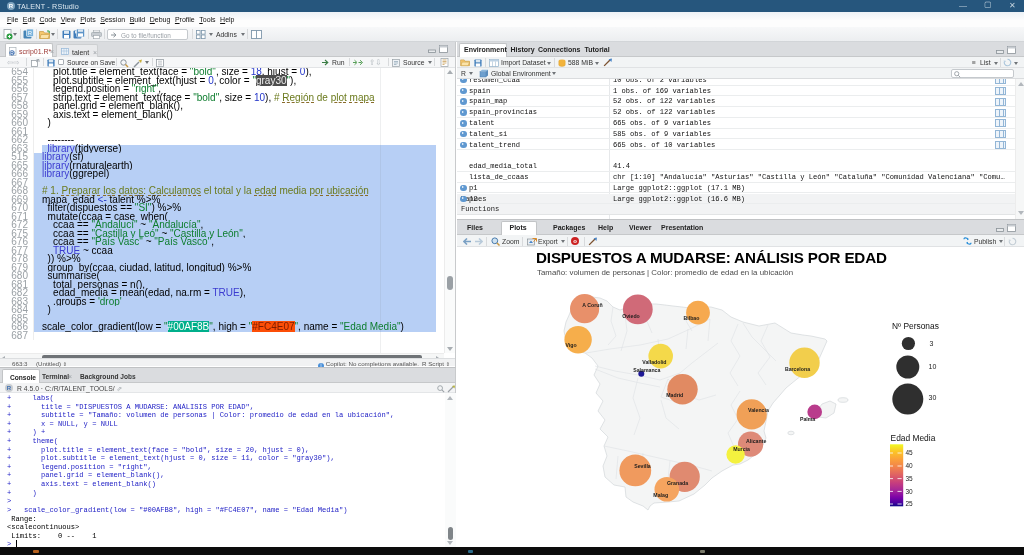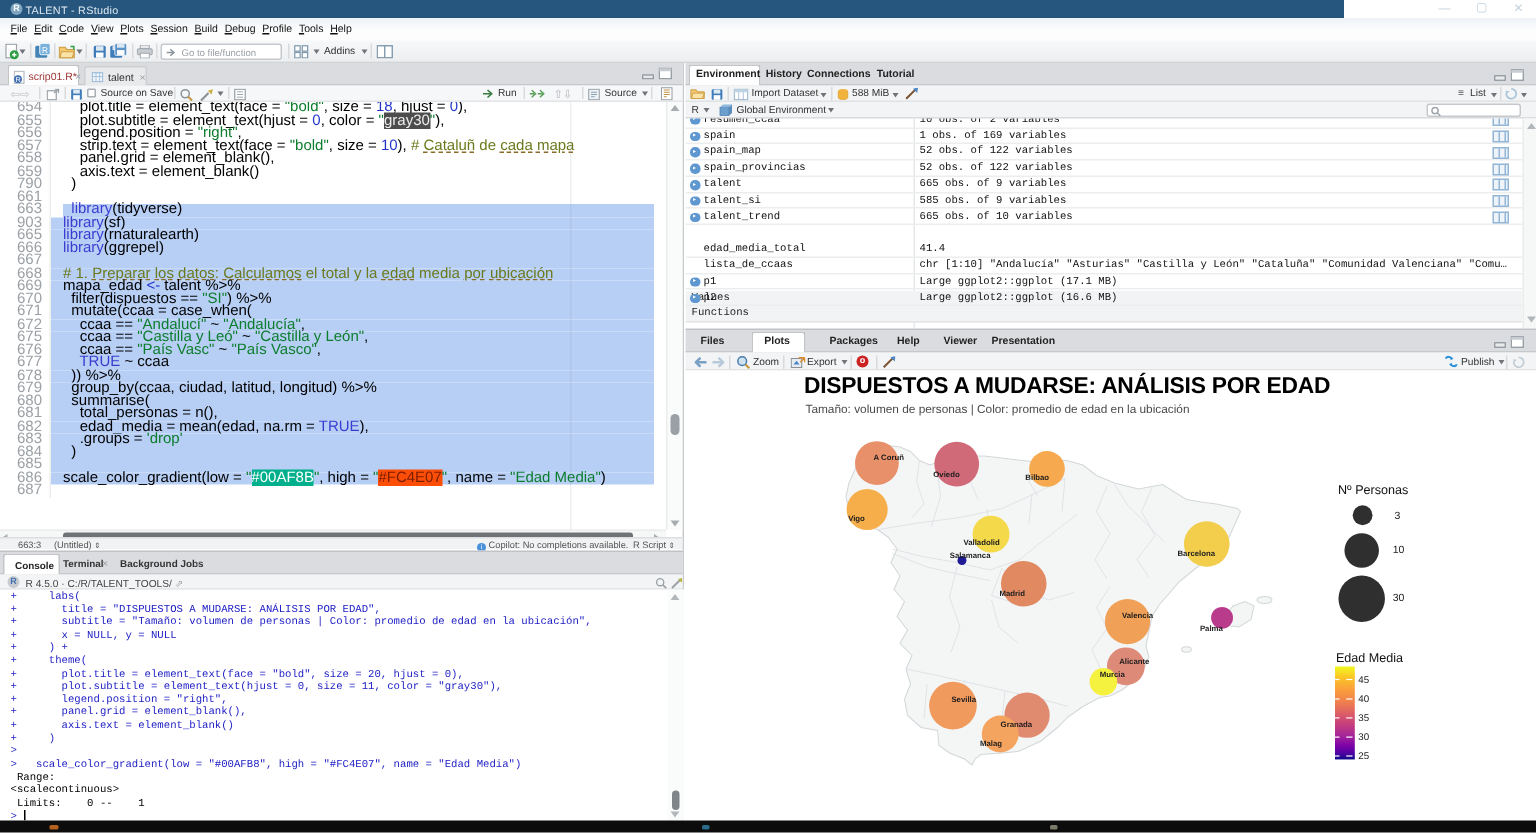--- a/index.html
+++ b/index.html
@@ -1,20 +1,20 @@
 <!DOCTYPE html>
 <html><head><meta charset="utf-8">
 <style>
 *{margin:0;padding:0;box-sizing:border-box;}
 html,body{width:1024px;height:555px;overflow:hidden;background:#fff;}
 body{font-family:"Liberation Sans",sans-serif;}
 #w{position:absolute;left:0;top:0;width:1024px;height:555px;background:#fff;}
 .abs{position:absolute;}
 
-#titlebar{left:0;top:0;width:896px;height:12px;background:#26567d;color:#dde8f0;}
+#titlebar{left:0;top:0;width:1024px;height:12px;background:#26567d;color:#dde8f0;}
 #tbtxt{left:17px;top:2px;font-size:7.2px;letter-spacing:.2px;}
 #rlogo{left:7px;top:2px;width:8px;height:8px;border-radius:50%;background:#7fa5c0;color:#fff;font-size:6px;font-weight:bold;text-align:center;line-height:8px;}
 .winbtn{top:1px;color:#c3d3de;font-size:8px;line-height:10px;}
 
 #menubar{left:0;top:12px;width:1024px;height:15px;background:linear-gradient(#edf2f7,#fdfdfd 55%);display:flex;gap:4.5px;padding-left:7px;align-items:center;font-size:7px;color:#111;}
 .mn{white-space:nowrap;}
 .mn u{text-decoration:underline;text-underline-offset:1px;}
 
 #toolbar{left:0;top:27px;width:1024px;height:15px;background:linear-gradient(#f7f8f9,#eceef0);border-bottom:1px solid #d2d5d8;}
 .tsep{top:2px;width:1px;height:10px;background:#d8dadc;}
@@ -248,27 +248,28 @@
   <div class="abs tsep" style="left:434px;top:1px;height:8px;"></div>
   <svg class="abs" style="left:440px;top:1px;" width="9" height="9" viewBox="0 0 9 9">
           <rect x="1" y="0.5" width="7" height="8" fill="#fff" stroke="#98a0a6" stroke-width="0.7"></rect>
           <path d="M2.5 2h4M2.5 3.5h4M2.5 5h4M2.5 6.5h2" stroke="#b8842a" stroke-width="0.6"></path>
         </svg>
  </div>
  <div class="abs" id="editor">
 <div class="cl"><span class="ln">654</span><span class="code">    plot.title = element_text(face = <span class="s">"bold"</span>, size = <span class="n">18</span>, hjust = <span class="n">0</span>),</span></div>
 <div class="cl"><span class="ln">655</span><span class="code">    plot.subtitle = element_text(hjust = <span class="n">0</span>, color = <span class="s">"</span><span class="hg">gray30</span><span class="s">"</span>),</span></div>
 <div class="cl"><span class="ln">656</span><span class="code">    legend.position = <span class="s">"right"</span>,</span></div>
-<div class="cl"><span class="ln">657</span><span class="code">    strip.text = element_text(face = <span class="s">"bold"</span>, size = <span class="n">10</span>), <span class="c"># <u>Cataluñ</u> de <u>cada</u> <u>mapa</u></span></span></div>
+<div class="cl"><span class="ln">657</span><span class="code">    strip.text = element_text(face = <span class="s">"bold"</span>, size = <span class="n">10</span>), <span class="c"># <u>Región</u> de <u>plot</u> <u>mapa</u></span></span></div>
 <div class="cl"><span class="ln">658</span><span class="code">    panel.grid = element_blank(),</span></div>
 <div class="cl"><span class="ln">659</span><span class="code">    axis.text = element_blank()</span></div>
-<div class="cl"><span class="ln">790</span><span class="code">  )</span></div>
+<div class="cl"><span class="ln">660</span><span class="code">  )</span></div>
 <div class="cl"><span class="ln">661</span><span class="code"></span></div>
+<div class="cl"><span class="ln">662</span><span class="code">  --------</span></div>
 <div class="cl sel663"><span class="ln">663</span><span class="code">  <span class="k">library</span>(tidyverse)</span></div>
-<div class="cl sel"><span class="ln">903</span><span class="code"><span class="k">library</span>(sf)</span></div>
+<div class="cl sel"><span class="ln">515</span><span class="code"><span class="k">library</span>(sf)</span></div>
 <div class="cl sel"><span class="ln">665</span><span class="code"><span class="k">library</span>(rnaturalearth)</span></div>
 <div class="cl sel"><span class="ln">666</span><span class="code"><span class="k">library</span>(ggrepel)</span></div>
 <div class="cl sel"><span class="ln">667</span><span class="code"></span></div>
 <div class="cl sel"><span class="ln">668</span><span class="code"><span class="c"># 1. <u>Preparar</u> <u>los</u> <u>datos</u>: <u>Calculamos</u> el total y la <u>edad</u> media <u>por</u> <u>ubicación</u></span></span></div>
 <div class="cl sel"><span class="ln">669</span><span class="code">mapa_edad <span class="n">&lt;-</span> talent %&gt;%</span></div>
 <div class="cl sel"><span class="ln">670</span><span class="code">  filter(dispuestos == <span class="s">"SI"</span>) %&gt;%</span></div>
 <div class="cl sel"><span class="ln">671</span><span class="code">  mutate(ccaa = case_when(</span></div>
 <div class="cl sel"><span class="ln">672</span><span class="code">    ccaa == <span class="s">"Andalucí"</span> ~ <span class="s">"Andalucía"</span>,</span></div>
 <div class="cl sel"><span class="ln">675</span><span class="code">    ccaa == <span class="s">"Castilla y Leó"</span> ~ <span class="s">"Castilla y León"</span>,</span></div>
 <div class="cl sel"><span class="ln">676</span><span class="code">    ccaa == <span class="s">"País Vasc"</span> ~ <span class="s">"País Vasco"</span>,</span></div>

